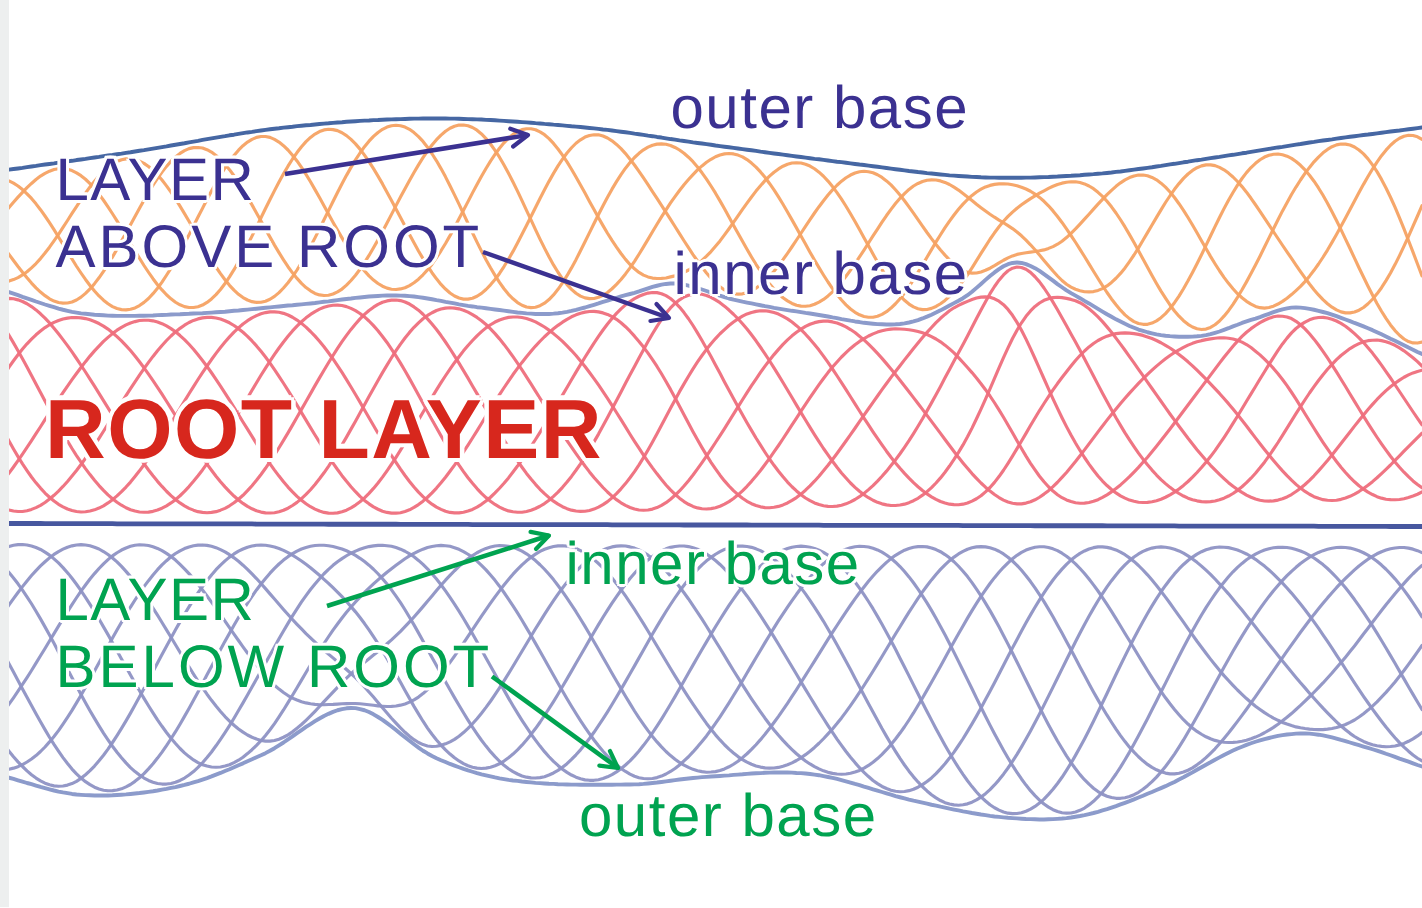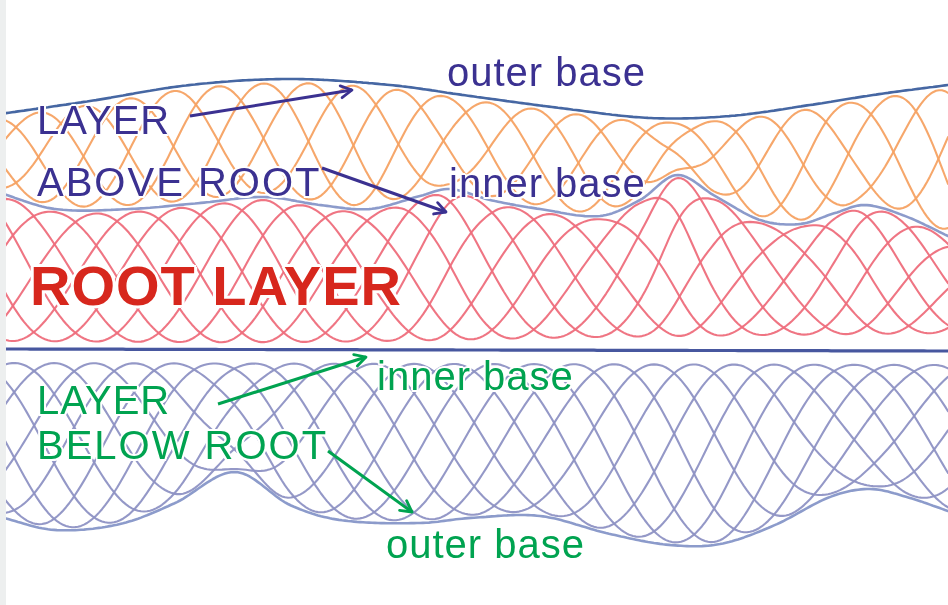--- a/index.html
+++ b/index.html
@@ -12,21 +12,21 @@
   }
   svg.fig{position:absolute;left:0;top:0;z-index:1;}
   .lbl{
     position:absolute;z-index:3;line-height:1;white-space:nowrap;letter-spacing:1px;
     font-size:40px;
     text-shadow:2px 0 0 #fff,-2px 0 0 #fff,0 2px 0 #fff,0 -2px 0 #fff,
                 1.5px 1.5px 0 #fff,-1.5px 1.5px 0 #fff,1.5px -1.5px 0 #fff,-1.5px -1.5px 0 #fff;
   }
   .lbl-outer-base-top   {left:447px;top:52px;}
   .lbl-layer-above-1    {left:37px;top:100px;}
-  .lbl-layer-above-2    {left:37px;top:162px;letter-spacing:2px;}
+  .lbl-layer-above-2    {left:37px;top:145px;letter-spacing:2px;}
   .lbl-inner-base-top   {left:449px;top:163px;}
   .lbl-root-layer{
     left:30px;top:258px;font-size:56px;font-weight:bold;letter-spacing:1px;
     text-shadow:3px 0 0 #fff,-3px 0 0 #fff,0 3px 0 #fff,0 -3px 0 #fff,
                 2px 2px 0 #fff,-2px 2px 0 #fff,2px -2px 0 #fff,-2px -2px 0 #fff;
   }
   .lbl-inner-base-bottom{left:377px;top:356px;}
   .lbl-layer-below-1    {left:37px;top:380px;}
   .lbl-layer-below-2    {left:37px;top:425px;letter-spacing:2px;}
   .lbl-outer-base-bottom{left:386px;top:524px;}

